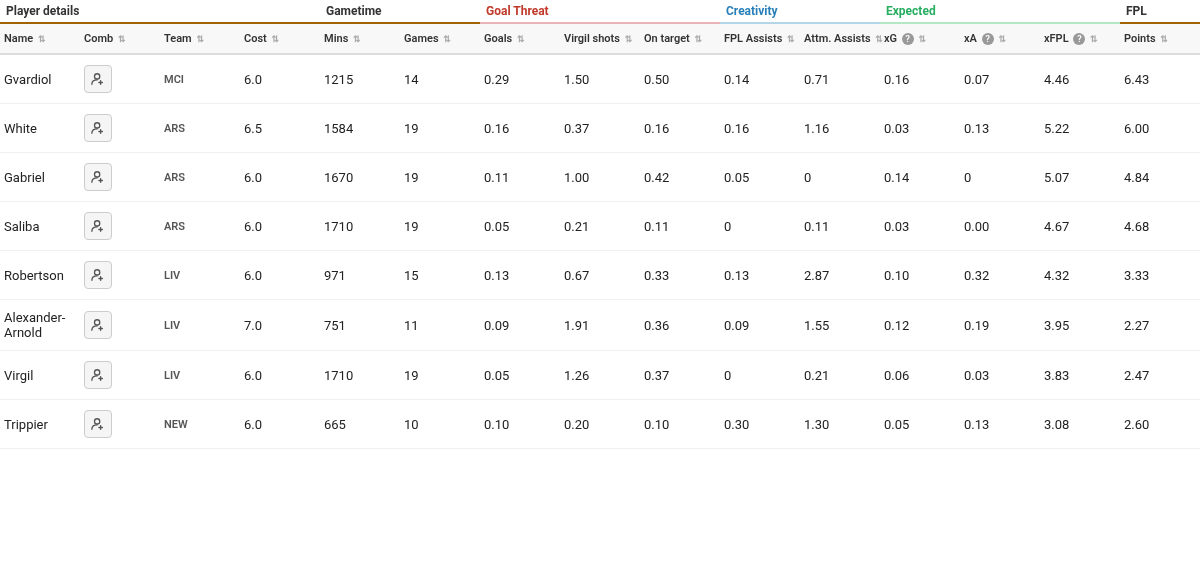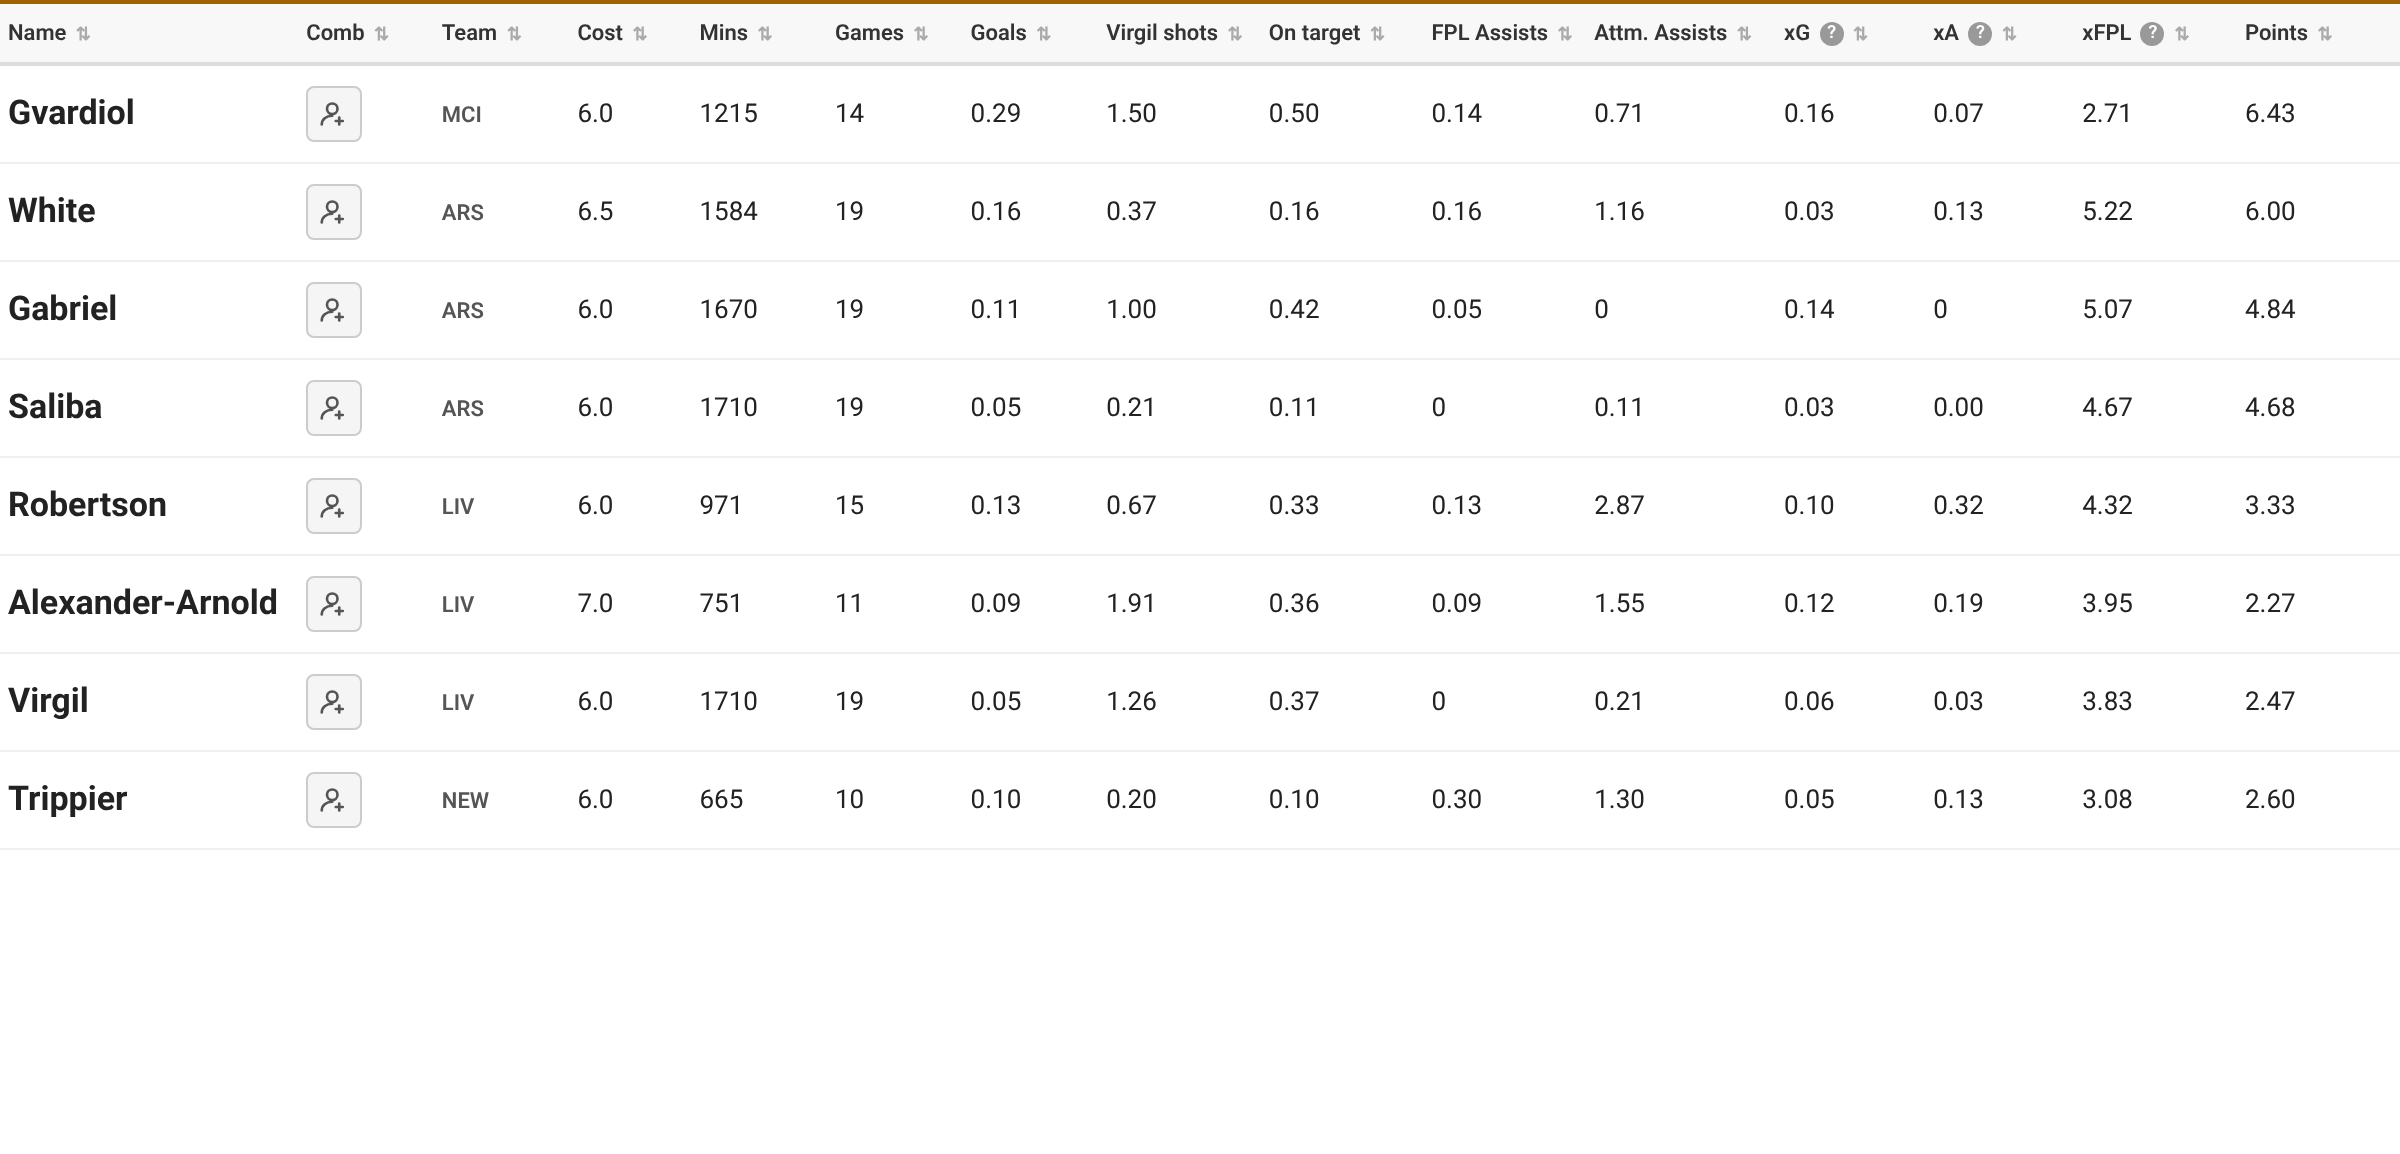--- a/index.html
+++ b/index.html
@@ -67,22 +67,22 @@
       border-bottom: 1px solid #f0f0f0;
     }
     tbody td {
       padding: 10px 4px;
       font-size: 13px;
       color: #222;
       text-align: left;
       vertical-align: middle;
     }
     .player-name {
-      font-weight: 700;
-      font-size: 17px;
+      font-weight: 400;
+      font-size: 13px;
     }
     .add-btn {
       display: inline-flex;
       align-items: center;
       justify-content: center;
       width: 28px;
       height: 28px;
       border: 1px solid #ccc;
       border-radius: 4px;
       background: #f5f5f5;
@@ -117,20 +117,28 @@
       margin-left: 48px;
     }
   </style>
 </head>
 <body>
 
 <div class="table-container">
   <table>
     <thead>
 
+      <tr class="group-header-row">
+        <th colspan="4" style="font-size:12px;font-weight:700;color:#333;">Player details</th>
+        <th colspan="2" style="font-size:12px;font-weight:700;color:#333;">Gametime</th>
+        <th colspan="3" style="font-size:12px;font-weight:700;color:#c0392b;border-bottom:2px solid #e8b4b8;">Goal Threat</th>
+        <th colspan="2" style="font-size:12px;font-weight:700;color:#2980b9;border-bottom:2px solid #b4d4e8;">Creativity</th>
+        <th colspan="3" style="font-size:12px;font-weight:700;color:#27ae60;border-bottom:2px solid #b4e8c4;">Expected</th>
+        <th colspan="1" style="font-size:12px;font-weight:700;color:#333;">FPL</th>
+      </tr>
 
       <tr class="col-header-row">
         <th class="col-name">
           <span>Name</span>
           <span class="sort-arrows">⇅</span>
         </th>
         <th class="col-comb">
           <span>Comb</span>
           <span class="sort-arrows">⇅</span>
         </th>
@@ -206,21 +214,21 @@
           <td class="col-cost">6.0</td>
           <td class="col-mins">1215</td>
           <td class="col-games">14</td>
           <td class="col-goals">0.29</td>
           <td class="col-totshots">1.50</td>
           <td class="col-ontarget">0.50</td>
           <td class="col-fplasst">0.14</td>
           <td class="col-attmasst">0.71</td>
           <td class="col-xg">0.16</td>
           <td class="col-xa">0.07</td>
-          <td class="col-xfpl">2.71</td>
+          <td class="col-xfpl">4.46</td>
           <td class="col-points">6.43</td>
         </tr>
         <tr>
           <td class="col-name player-name">White</td>
           <td class="col-comb"><button class="add-btn" title="Add player">
     <svg viewBox="0 0 16 16" fill="none" xmlns="http://www.w3.org/2000/svg">
       <circle cx="7" cy="5" r="3" stroke="#555" stroke-width="1.5"></circle>
       <path d="M1 14c0-3 2.5-5 6-5" stroke="#555" stroke-width="1.5" stroke-linecap="round"></path>
       <line x1="11" y1="10" x2="11" y2="14" stroke="#555" stroke-width="1.5" stroke-linecap="round"></line>
       <line x1="9" y1="12" x2="13" y2="12" stroke="#555" stroke-width="1.5" stroke-linecap="round"></line>

